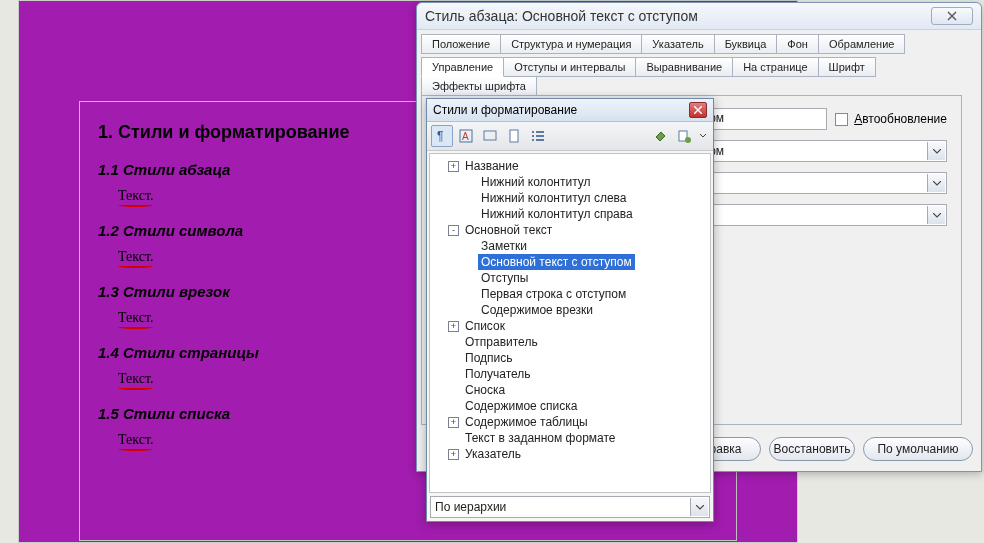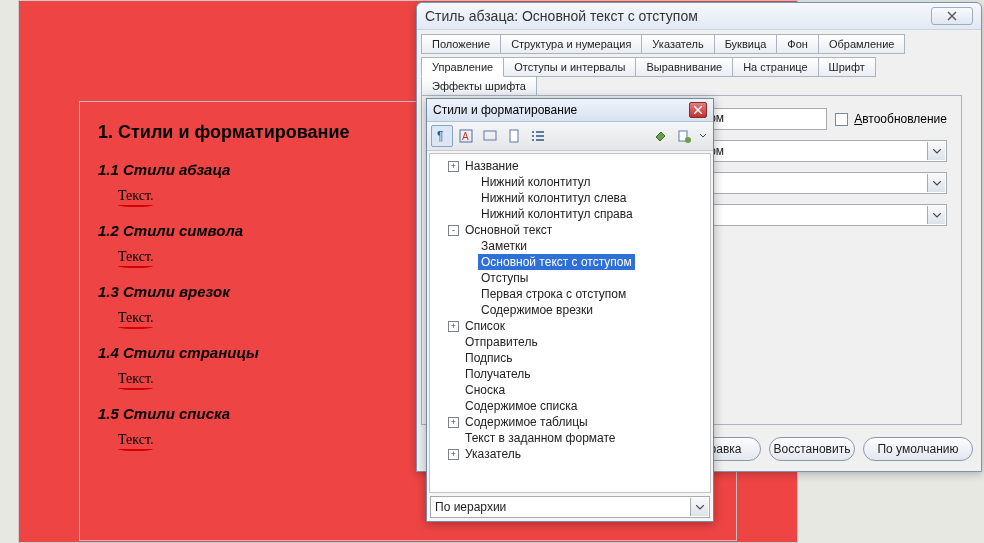--- a/index.html
+++ b/index.html
@@ -11,21 +11,21 @@
     height: 543px;
     position: relative;
     overflow: hidden;
   }
 
   
   .doc-page {
     position: absolute;
     left: 18px; top: 0;
     width: 780px; height: 543px;
-    background: #ef4444;
+    background: #a21caf;
     border: 1px solid #ccc;
     padding: 100px 60px 20px 60px;
   }
   .doc-page .inner {
     border: 1px solid #bfbfbf;
     padding: 20px 18px;
     height: 440px;
     overflow: hidden;
   }
   .doc-h1 { font-size: 18px; font-weight: bold; margin-bottom: 18px; font-family: Arial; }

